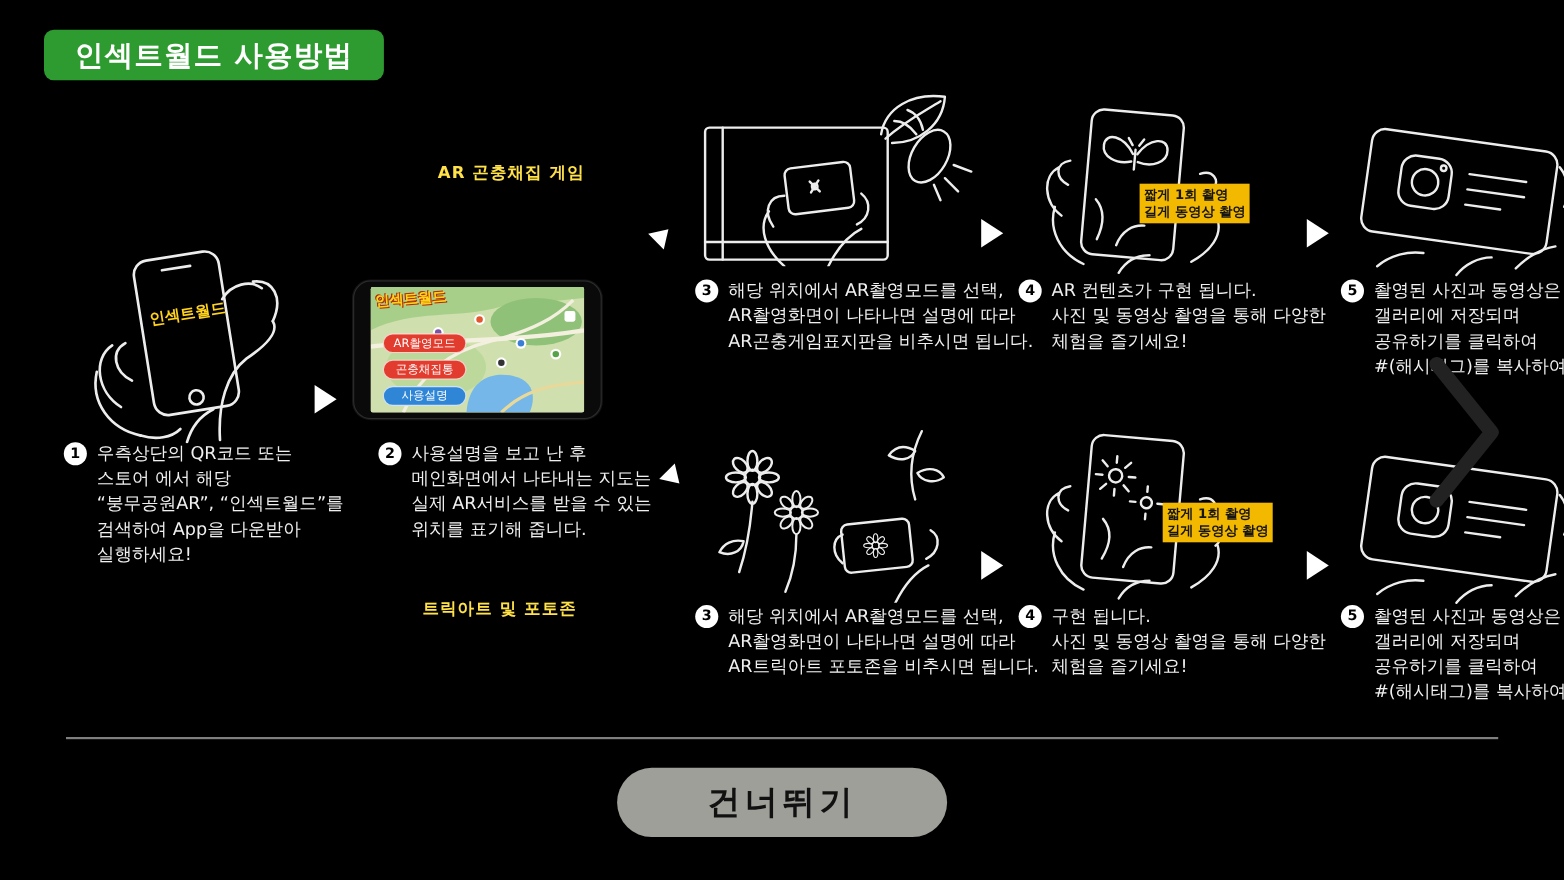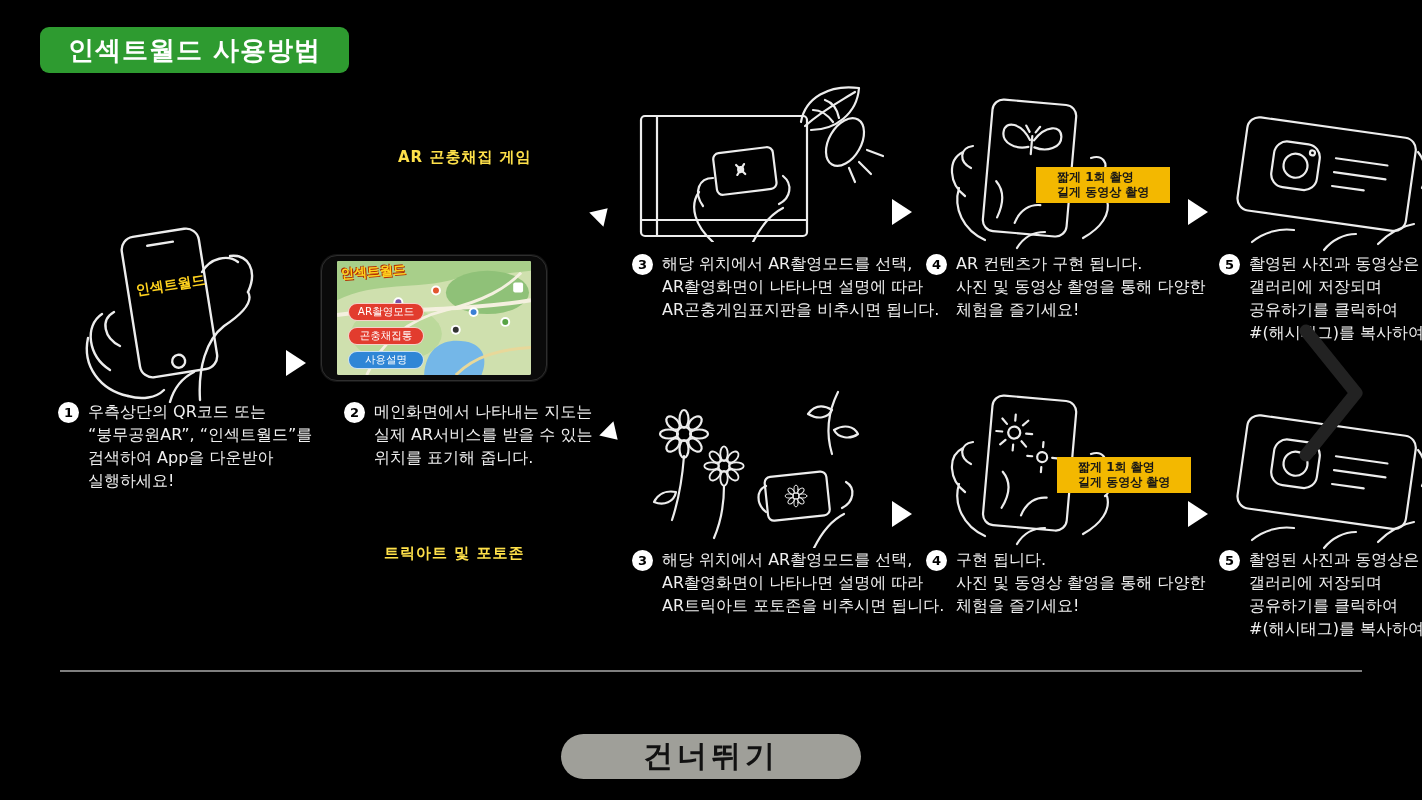--- a/index.html
+++ b/index.html
@@ -18,43 +18,42 @@
 
   .step-text{display:flex;gap:9px;color:#f0f0f0;font-size:16px;line-height:23px}
   .num{flex:0 0 auto;width:21px;height:21px;border-radius:50%;background:#fff;color:#000;
        font-size:13px;font-weight:bold;display:flex;align-items:center;justify-content:center;margin-top:2px}
   .lines div{white-space:nowrap}
 
   .flow-arrow{width:0;height:0;border-top:13px solid transparent;border-bottom:13px solid transparent;border-left:20px solid #fff}
   .tri{width:0;height:0;border-top:10px solid transparent;border-bottom:10px solid transparent;border-left:16px solid #fff}
 
   .capture-badge{background:var(--capture_badge_yellow,#f3b800);color:#151515;font-size:12px;font-weight:bold;
-                 line-height:15px;padding:3px 21px;white-space:nowrap}
+                 line-height:15px;padding:3px 4px;white-space:nowrap}
 
   
   .app-phone{left:321px;top:255px;width:226px;height:126px;background:#0a0a0a;
              border:1px solid #2e2e2e;border-radius:16px;padding:5px 15px;box-shadow:0 0 0 1px #151515}
   .app-screen{position:relative;width:100%;height:100%;background:#cfe0ae;overflow:hidden;border-radius:2px}
   .app-screen svg{position:absolute;left:0;top:0;width:100%;height:100%}
   .app-logo{position:absolute;left:4px;top:2px;color:#ffd21e;font-weight:bold;font-size:13px;
             transform:rotate(-4deg);text-shadow:1px 1px 0 #b33000,-1px -1px 0 #b33000}
   .app-btn{position:absolute;left:11px;width:76px;height:18px;border-radius:9px;color:#fff;font-size:10.5px;
            font-weight:normal;display:flex;align-items:center;justify-content:center;border:1px solid rgba(255,255,255,.75)}
   .app-btn.red{background:var(--app_button_red,#e23c2e)}
   .app-btn.blue{background:var(--app_button_blue,#2f86d6)}
   .btn1{top:42px}.btn2{top:66px}.btn3{top:90px}
 
   .divider{left:60px;top:670px;width:1302px;height:2px;background:#7f7f7f}
 
   .skip-button{
-    left:561px;top:698px;width:300px;height:45px;border-radius:32px;border:none;
+    left:561px;top:698px;width:300px;height:63px;border-radius:32px;border:none;
     background:var(--skip_button_gray,#9f9f99);color:#111;font-size:30px;font-weight:600;
     display:flex;align-items:center;justify-content:center;letter-spacing:4px;cursor:pointer;
     font-family:Liberation Serif, serif;
-    margin-top:36px;
   }
 
   .sketch{display:block}
 </style>
 </head>
 <body>
 
 <div class="title-badge abs">인섹트월드 사용방법</div>
 
 <svg class="sketch abs" style="left:52px;top:218px" width="235" height="185" viewBox="0 0 235 185">
@@ -107,29 +106,31 @@
     <div class="app-btn red btn1">AR촬영모드</div>
     <div class="app-btn red btn2">곤충채집통</div>
     <div class="app-btn blue btn3">사용설명</div>
   </div>
 </div>
 
 <div class="step-text abs" style="left:58px;top:400px">
   <div class="num">1</div>
   <div class="lines">
     <div>우측상단의 QR코드 또는</div>
+    <div>스토어 에서 해당</div>
     <div>“붕무공원AR”, “인섹트월드”를</div>
     <div>검색하여 App을 다운받아</div>
     <div>실행하세요!</div>
   </div>
 </div>
 
 <div class="step-text abs" style="left:344px;top:400px">
   <div class="num">2</div>
   <div class="lines">
+    <div>사용설명을 보고 난 후</div>
     <div>메인화면에서 나타내는 지도는</div>
     <div>실제 AR서비스를 받을 수 있는</div>
     <div>위치를 표기해 줍니다.</div>
   </div>
 </div>
 
 <div class="branch-title abs" style="left:398px;top:148px">AR 곤충채집 게임</div>
 <div class="branch-title abs" style="left:384px;top:544px">트릭아트 및 포토존</div>
 
 <div class="tri abs" style="left:594px;top:204px;transform:rotate(-45deg)"></div>

